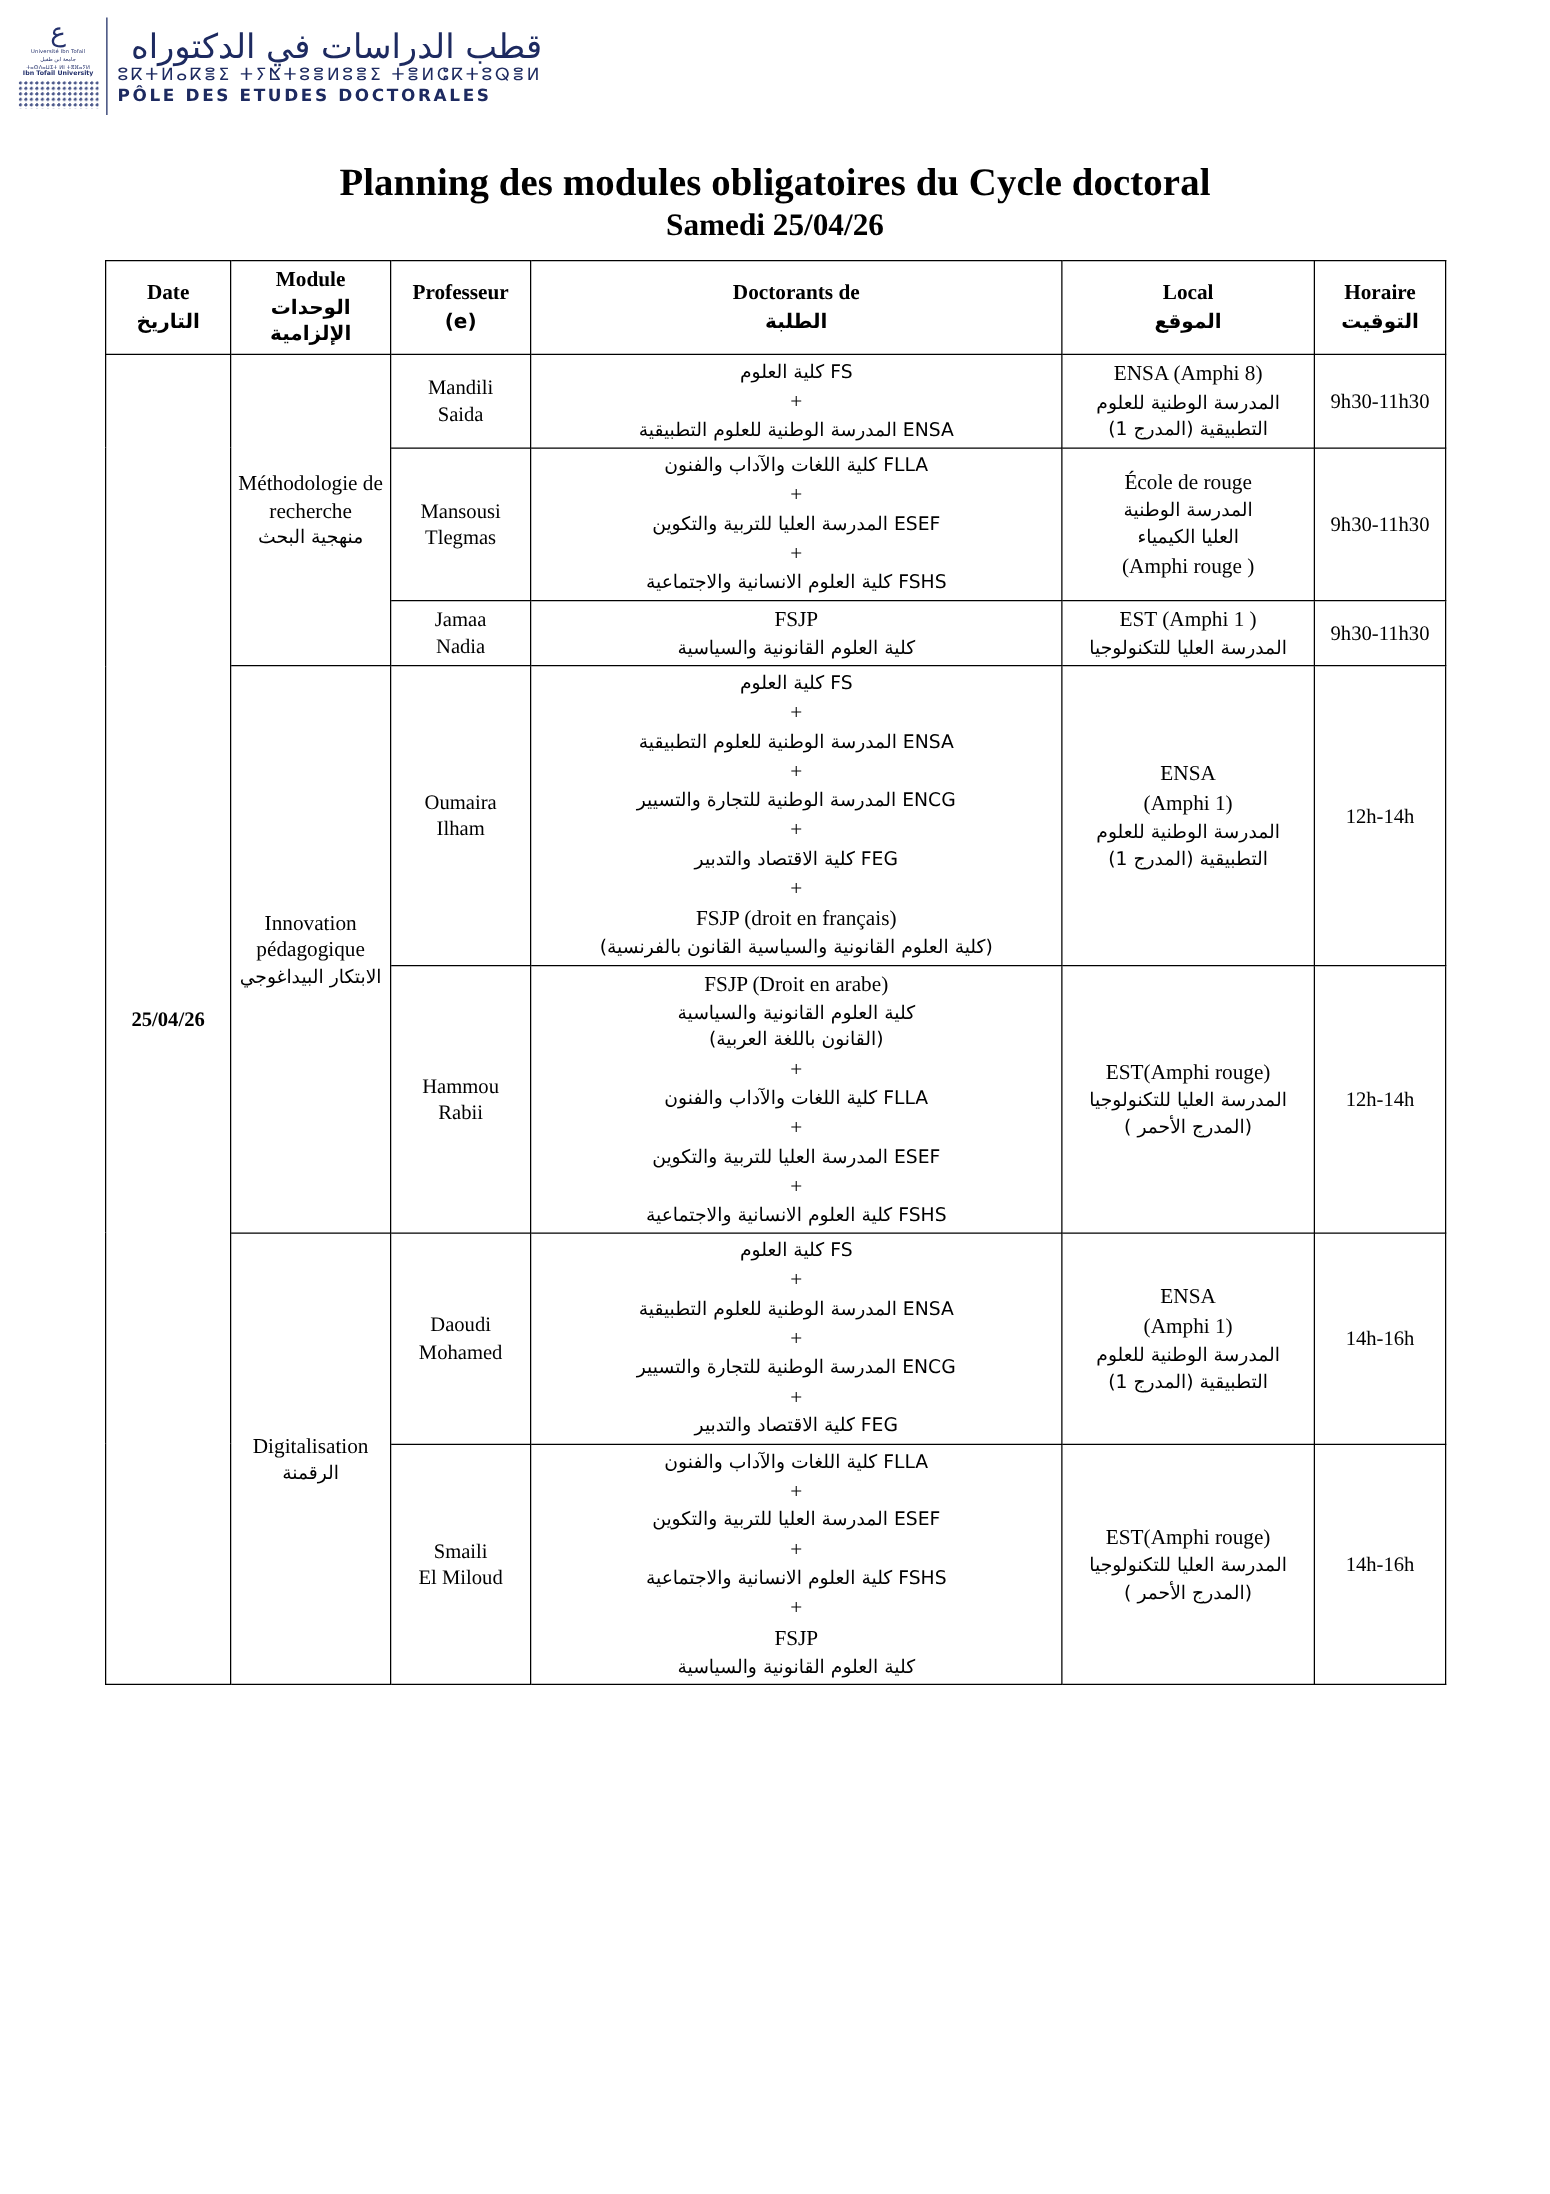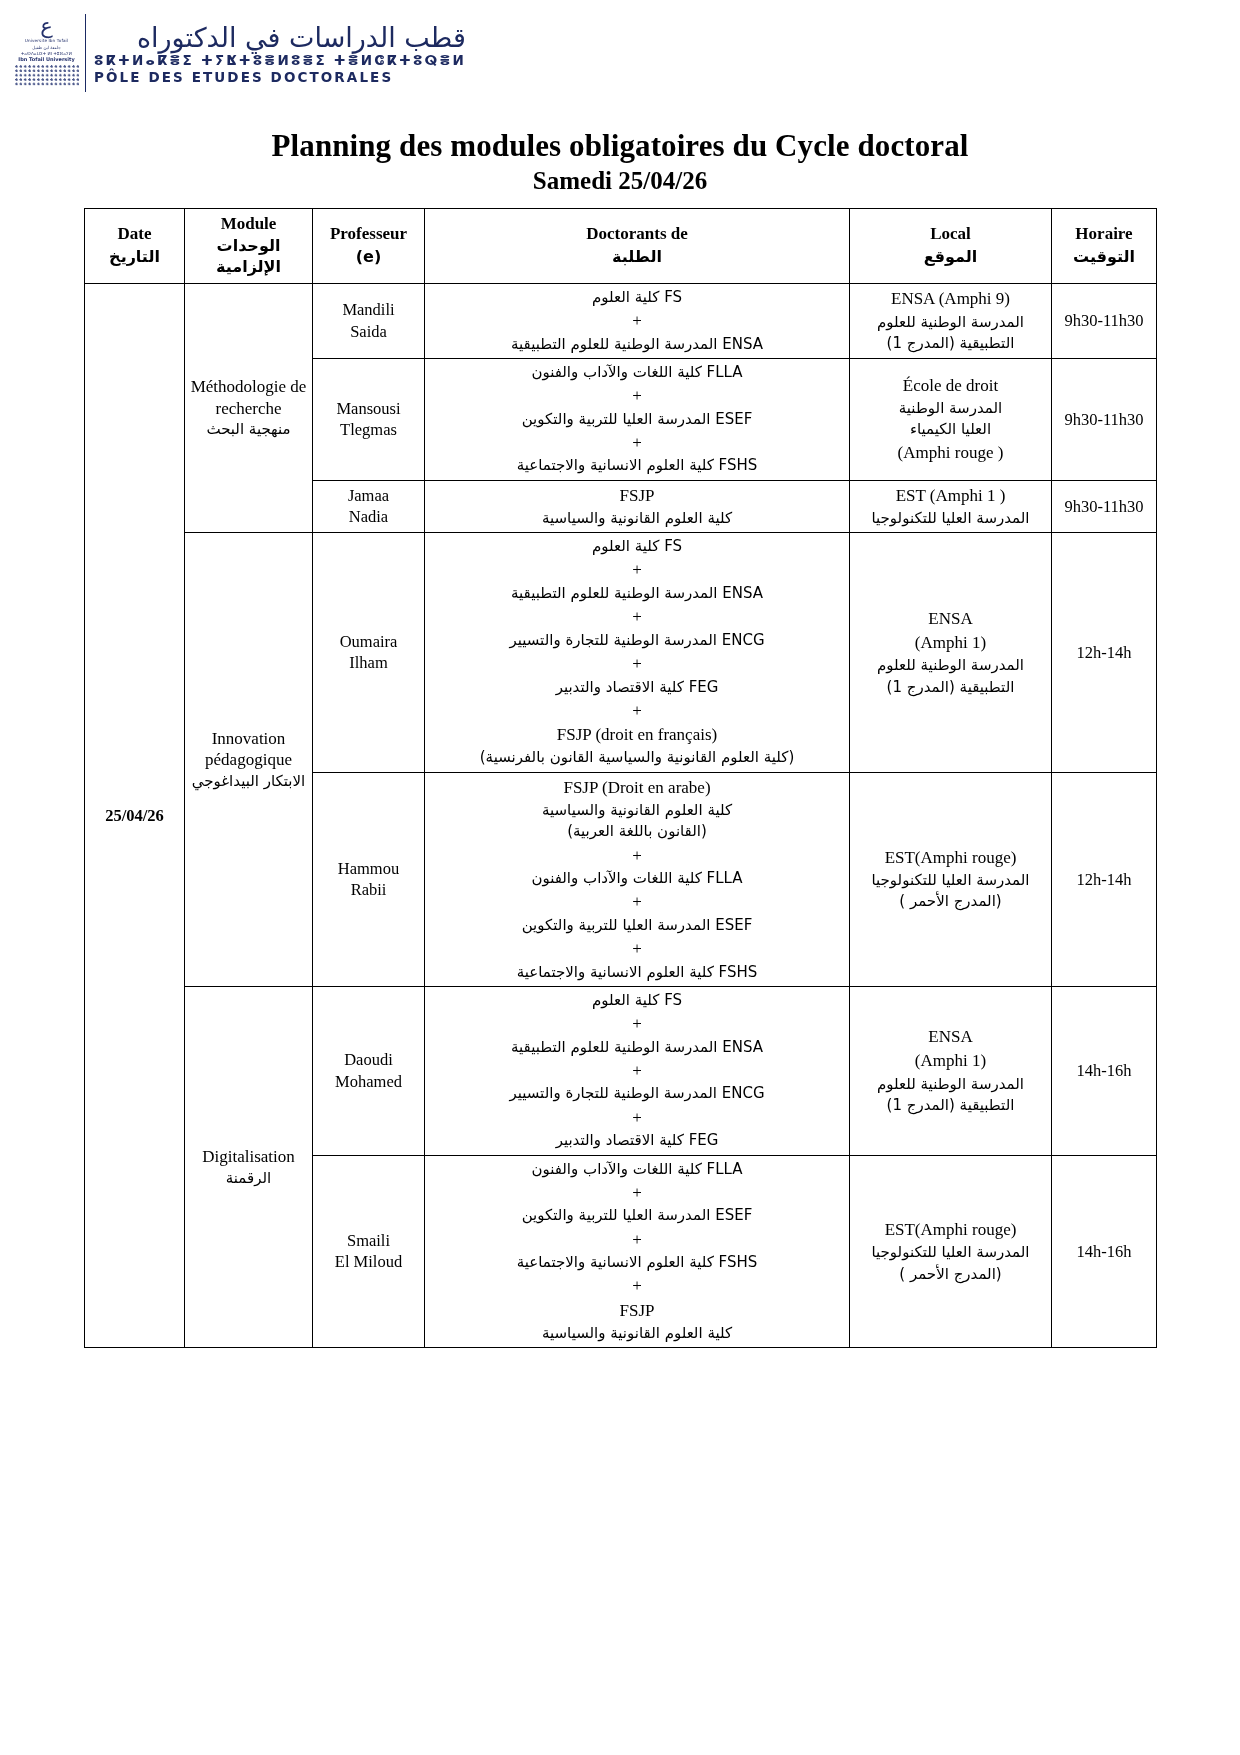--- a/index.html
+++ b/index.html
@@ -75,21 +75,21 @@
     font-family: "DejaVu Sans", sans-serif;
     font-size: 27px;
     color: #1d2a60;
     direction: rtl;
     line-height: 1.05;
     letter-spacing: .5px;
   }
   .logo-tif {
     font-family: "DejaVu Sans", sans-serif;
     font-size: 13.5px;
-    font-weight: bold;
+    font-weight: normal;
     color: #1d2a60;
     letter-spacing: 2.2px;
     line-height: 1.25;
   }
   .logo-fr {
     font-family: "DejaVu Sans", sans-serif;
     font-size: 13.5px;
     font-weight: bold;
     color: #1d2a60;
     letter-spacing: 2.1px;
@@ -283,41 +283,41 @@
           <td class="cell-prof">Mandili<br>Saida</td>
           <td class="cell-doct">
             <span class="lines">
               <span class="ln mix">FS كلية العلوم</span>
               <span class="ln plus">+</span>
               <span class="ln mix">ENSA المدرسة الوطنية للعلوم التطبيقية</span>
             </span>
           </td>
           <td class="cell-local">
             <span class="lines">
-              <span class="ln fr">ENSA (Amphi 9)</span>
+              <span class="ln fr">ENSA (Amphi 8)</span>
               <span class="ln ar">المدرسة الوطنية للعلوم</span>
               <span class="ln ar">التطبيقية (المدرج 1)</span>
             </span>
           </td>
           <td class="cell-hor">9h30-11h30</td>
         </tr>
         <tr>
           <td class="cell-prof">Mansousi<br>Tlegmas</td>
           <td class="cell-doct">
             <span class="lines">
               <span class="ln mix">FLLA كلية اللغات والآداب والفنون</span>
               <span class="ln plus">+</span>
               <span class="ln mix">ESEF المدرسة العليا للتربية والتكوين</span>
               <span class="ln plus">+</span>
               <span class="ln mix">FSHS كلية العلوم الانسانية والاجتماعية</span>
             </span>
           </td>
           <td class="cell-local">
             <span class="lines">
-              <span class="ln fr">École de droit</span>
+              <span class="ln fr">École de rouge</span>
               <span class="ln spaced">المدرسة الوطنية</span>
               <span class="ln spaced">العليا الكيمياء</span>
               <span class="ln fr">(Amphi rouge )</span>
             </span>
           </td>
           <td class="cell-hor">9h30-11h30</td>
         </tr>
         <tr>
           <td class="cell-prof">Jamaa<br>Nadia</td>
           <td class="cell-doct">

